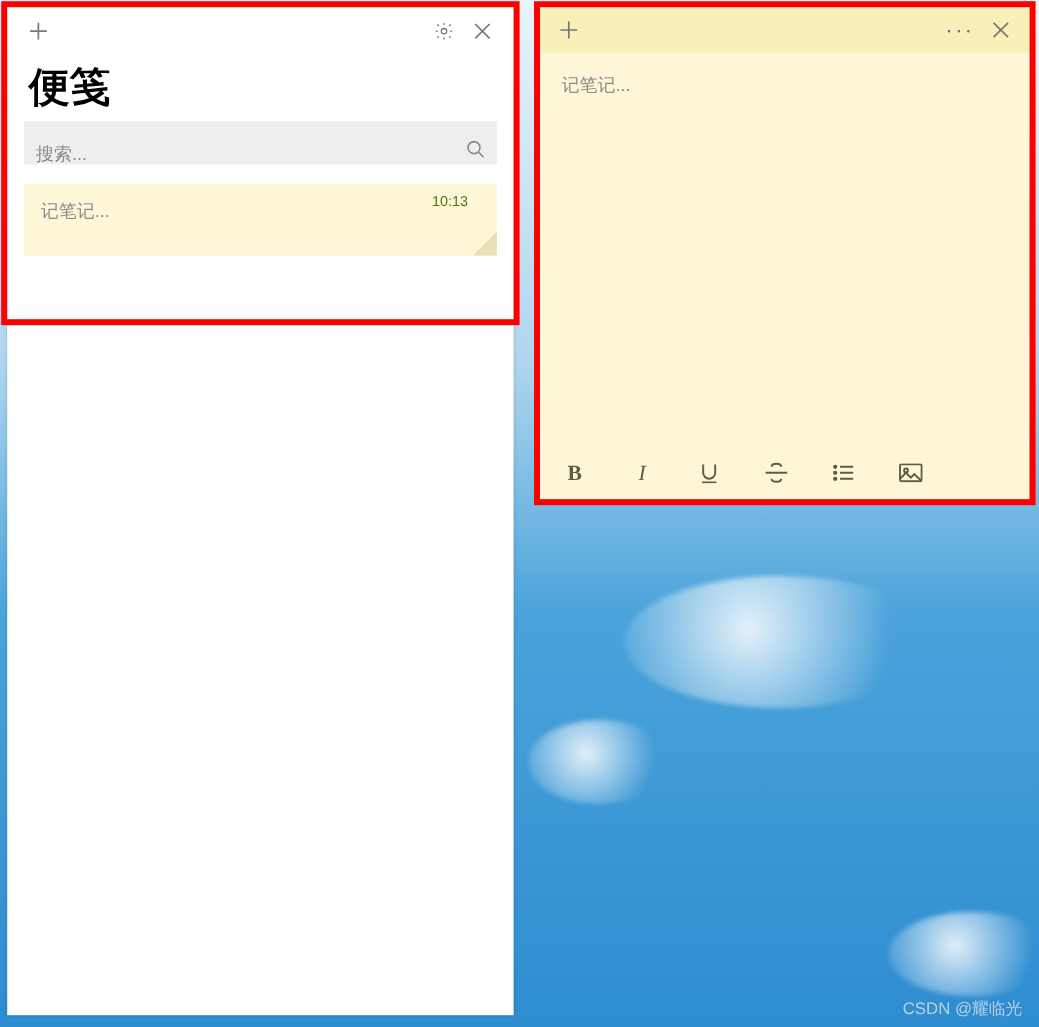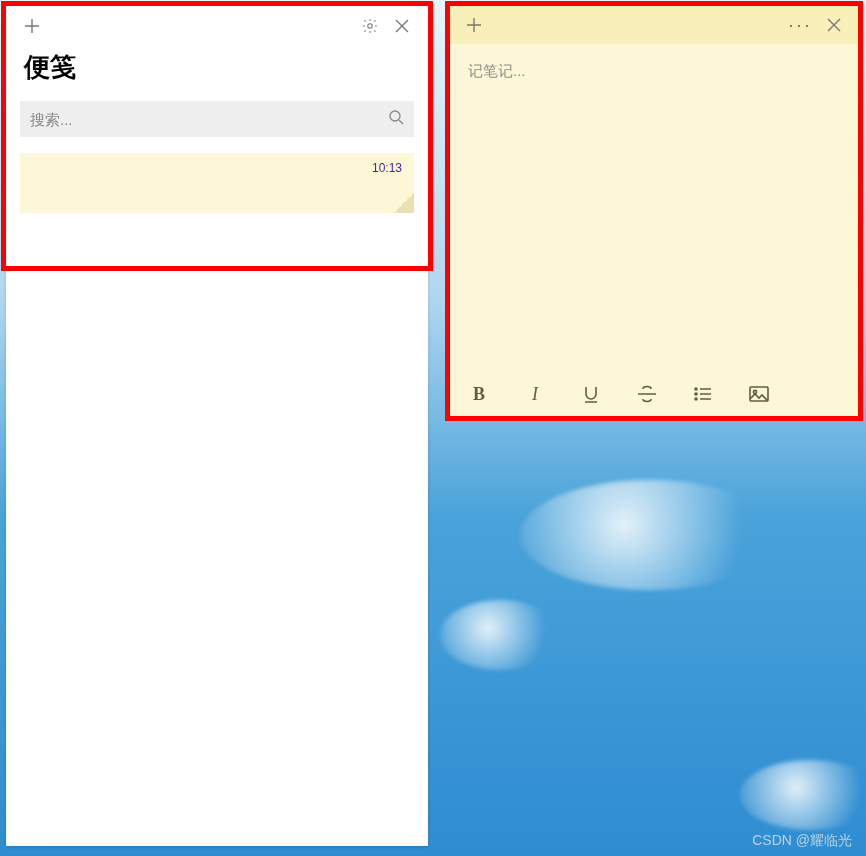--- a/index.html
+++ b/index.html
@@ -17,27 +17,27 @@
   
   .list-win {
     position:absolute; left:6px; top:6px; width:422px; height:840px;
     background:#fff; box-shadow:0 1px 3px rgba(0,0,0,.15);
   }
   .red-box-1 { position:absolute; left:1px; top:1px; width:432px; height:270px; border:5px solid #f00; z-index:30; pointer-events:none;}
   .toolbar { height:40px; display:flex; align-items:center; padding:0 10px; }
   .toolbar .spacer{flex:1;}
   .icon-btn { width:32px; height:32px; display:flex; align-items:center; justify-content:center; color:#5b5b5b; cursor:pointer;}
   .icon-btn svg{stroke:#777; fill:none; stroke-width:1.4;}
-  .title { font-size:26px; font-weight:700; padding:4px 18px 16px 18px; }
-  .search { margin:0 14px; background:#eee; height:36px; display:flex; align-items:center; padding:0 10px; }
+  .title { font-size:34px; font-weight:700; padding:4px 18px 5px 18px; }
+  .search { margin:0 14px; background:#eee; height:36px; display:flex; align-items:flex-end; padding:0 10px; }
   .search input { flex:1; border:none; background:transparent; font-size:15px; color:#555; outline:none;}
   .search input::placeholder{color:#888;}
   .search .sicon svg{stroke:#888; fill:none; stroke-width:1.3;}
   .note-card { margin:16px 14px 0; background:#fdf6d7; padding:14px 14px 26px; position:relative; min-height:60px; cursor:pointer;}
-  .note-card .ts { position:absolute; right:12px; top:8px; font-size:12px; color:#4c1d95;}
+  .note-card .ts { position:absolute; right:24px; top:8px; font-size:12px; color:#4d7c0f;}
   .note-card .txt { font-size:15px; color:#8d8d8d;}
   .fold2{position:absolute; right:0; bottom:0; width:20px; height:20px; background:linear-gradient(315deg,#e9e1b3 0 50%, transparent 50%);}
 
   
   .note-win {
     position:absolute; left:450px; top:6px; width:408px; height:410px;
     background:#fdf6d7; box-shadow:0 1px 3px rgba(0,0,0,.2);
     display:flex; flex-direction:column;
   }
   .red-box-2 { position:absolute; left:445px; top:1px; width:418px; height:420px; border:5px solid #f00; z-index:30; pointer-events:none;}
@@ -88,20 +88,21 @@
     <input type="text" placeholder="搜索..." style="">
     <span class="sicon">
       <svg width="16" height="16" viewBox="0 0 16 16">
           <circle cx="7" cy="7" r="5"></circle>
           <path d="M11 11l4 4"></path>
         </svg>
     </span>
   </div>
   <div class="note-card">
     <div class="ts">10:13</div>
+    <div class="txt">记笔记...</div>
     <div class="fold2"></div>
   </div>
 </div>
 
 <div class="note-win">
   <div class="note-titlebar">
     <div class="icon-btn">
       <svg width="16" height="16" viewBox="0 0 16 16">
           <path d="M8 1v14M1 8h14"></path>
         </svg>

